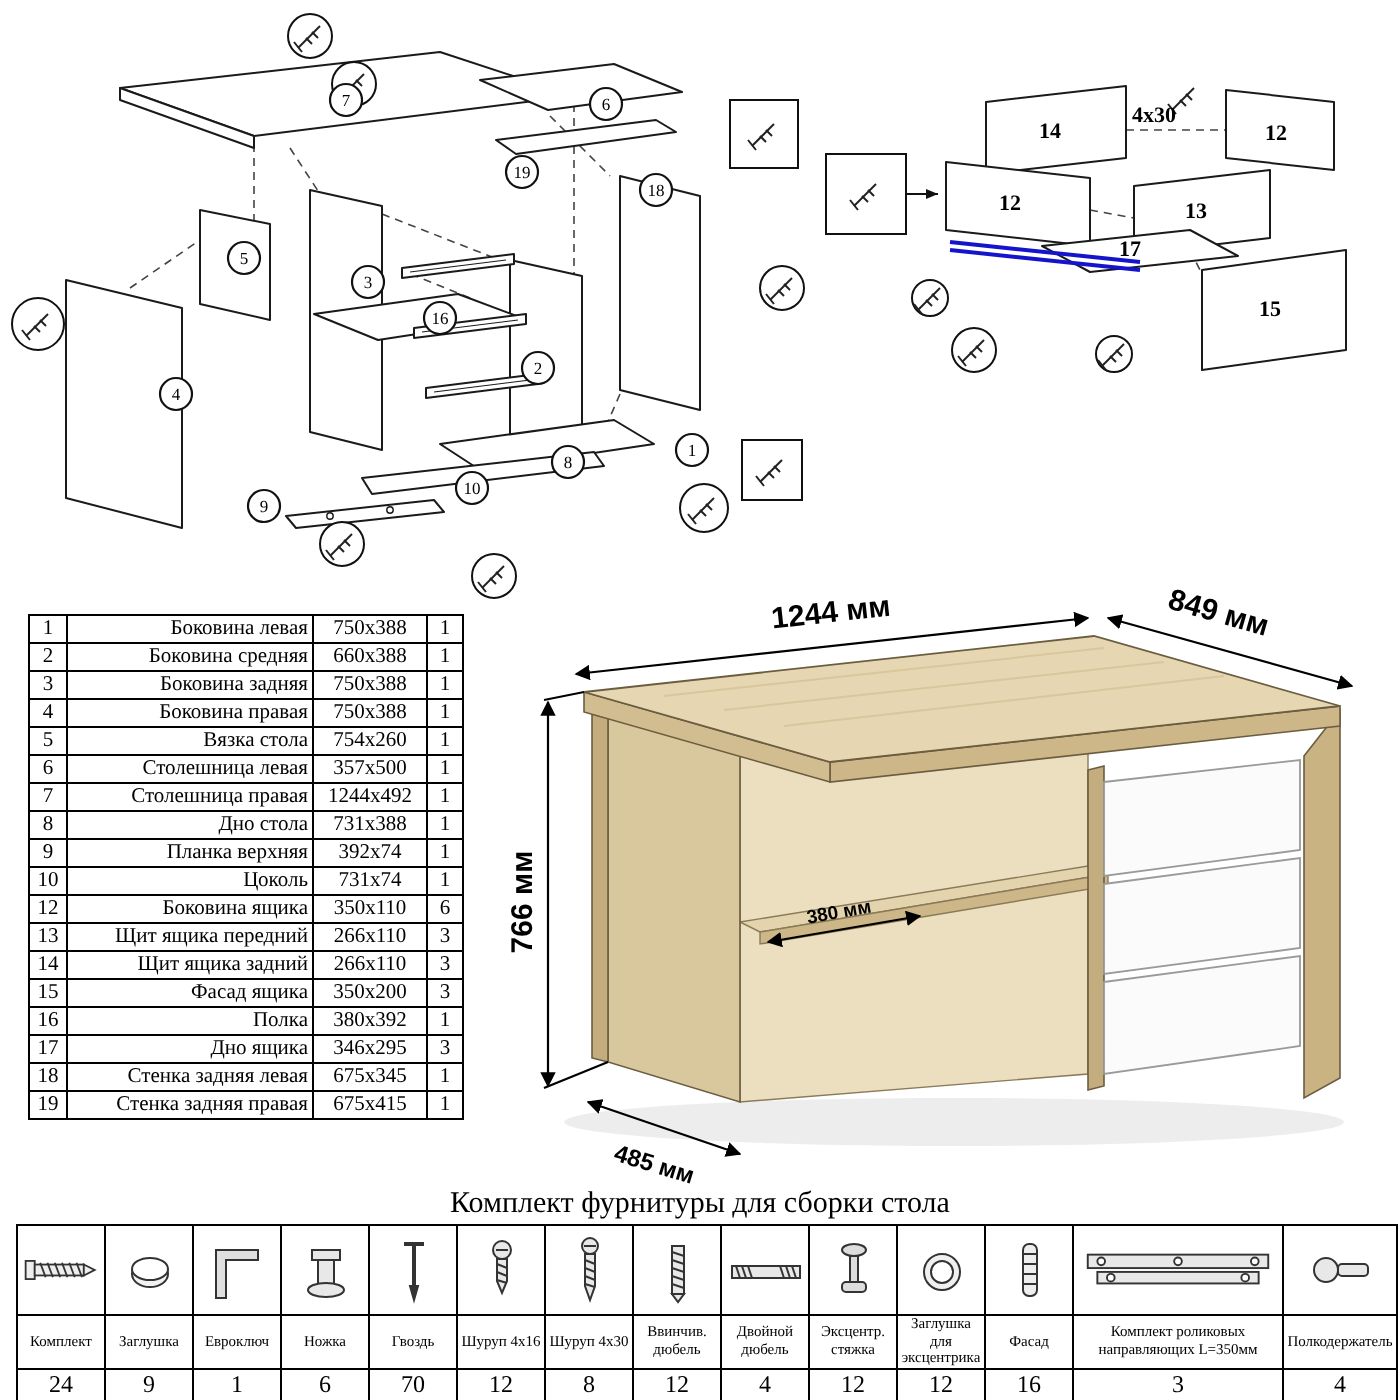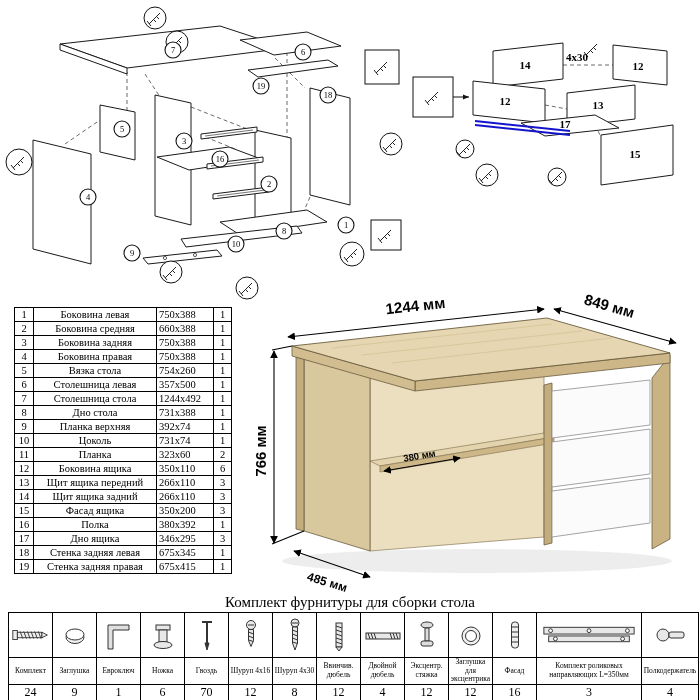--- a/index.html
+++ b/index.html
@@ -5,22 +5,22 @@
   html,body{margin:0;padding:0;background:#fff;}
   .sheet{position:relative;width:700px;height:700px;background:#fff;overflow:hidden;
          font-family:"Liberation Serif",serif;color:#000;}
   svg{display:block;}
   .diagram-left{position:absolute;left:5px;top:2px;}
   .diagram-right{position:absolute;left:405px;top:25px;}
   .desk-view{position:absolute;left:252px;top:293px;}
   .parts-table{position:absolute;left:14px;top:307px;border-collapse:collapse;font-size:10.5px;}
   .parts-table td{border:1px solid #000;padding:0 2px;height:13px;line-height:13px;white-space:nowrap;}
   .parts-table td.num{width:14px;text-align:center;}
-  .parts-table td.name{width:118px;text-align:center;}
-  .parts-table td.size{width:52px;text-align:left;}
+  .parts-table td.name{width:118px;text-align:right;}
+  .parts-table td.size{width:52px;text-align:center;}
   .parts-table td.qty{width:13px;text-align:center;}
   .hw-title{position:absolute;left:0;top:594px;width:700px;text-align:center;font-size:15px;}
   .hw-table{position:absolute;left:8px;top:612px;width:684px;border-collapse:collapse;table-layout:fixed;}
   .hw-table td{border:1px solid #000;text-align:center;vertical-align:middle;padding:0;overflow:hidden;}
   .hw-icons td{height:44px;}
   .hw-icons svg{margin:0 auto;}
   .hw-names td{height:24px;font-size:7.5px;line-height:1.15;padding:0 1px;word-wrap:break-word;}
   .hw-qty td{height:16px;font-size:12px;}
   .line-art{stroke:#1a1a1a;fill:#fff;stroke-width:1;stroke-linejoin:round;}
   .dash{stroke:#444;stroke-width:.8;stroke-dasharray:4 3;fill:none;}
@@ -283,47 +283,41 @@
           <td class="qty">1</td>
         </tr>
         <tr>
           <td class="num">6</td>
           <td class="name">Столешница левая</td>
           <td class="size">357x500</td>
           <td class="qty">1</td>
         </tr>
         <tr>
           <td class="num">7</td>
-          <td class="name">Столешница стола</td>
+          <td class="name">Столешница правая</td>
           <td class="size">1244x492</td>
           <td class="qty">1</td>
         </tr>
         <tr>
           <td class="num">8</td>
           <td class="name">Дно стола</td>
           <td class="size">731x388</td>
           <td class="qty">1</td>
         </tr>
         <tr>
           <td class="num">9</td>
           <td class="name">Планка верхняя</td>
           <td class="size">392x74</td>
           <td class="qty">1</td>
         </tr>
         <tr>
           <td class="num">10</td>
           <td class="name">Цоколь</td>
           <td class="size">731x74</td>
           <td class="qty">1</td>
-        </tr>
-        <tr>
-          <td class="num">11</td>
-          <td class="name">Планка</td>
-          <td class="size">323x60</td>
-          <td class="qty">2</td>
         </tr>
         <tr>
           <td class="num">12</td>
           <td class="name">Боковина ящика</td>
           <td class="size">350x110</td>
           <td class="qty">6</td>
         </tr>
         <tr>
           <td class="num">13</td>
           <td class="name">Щит ящика передний</td>

